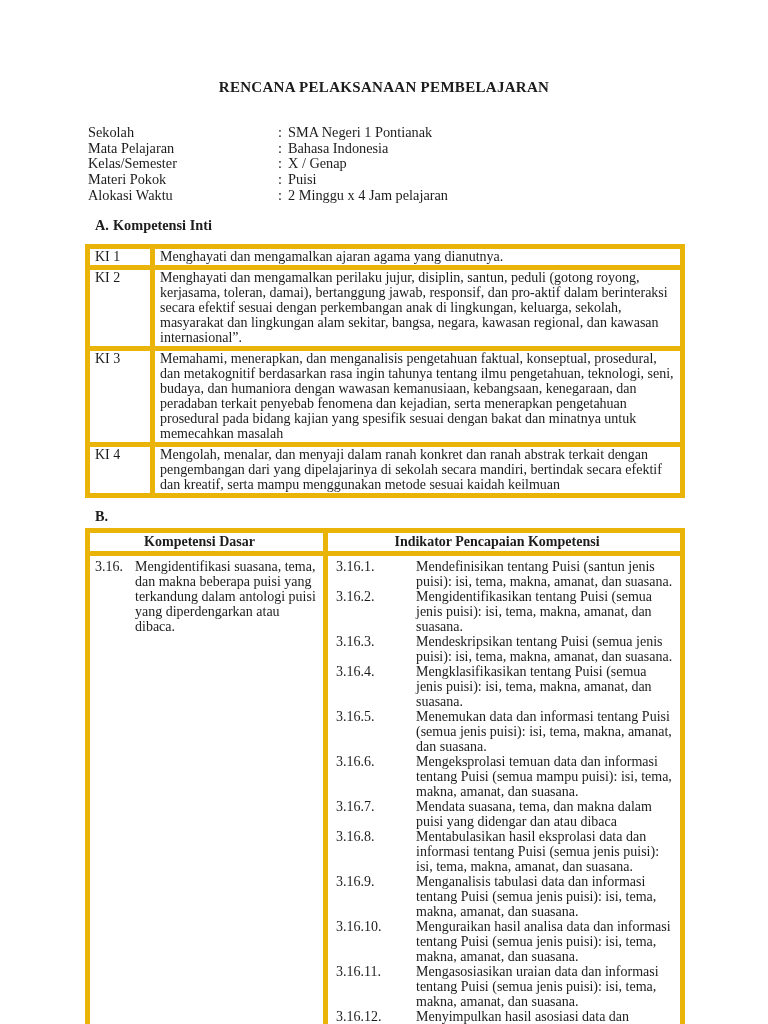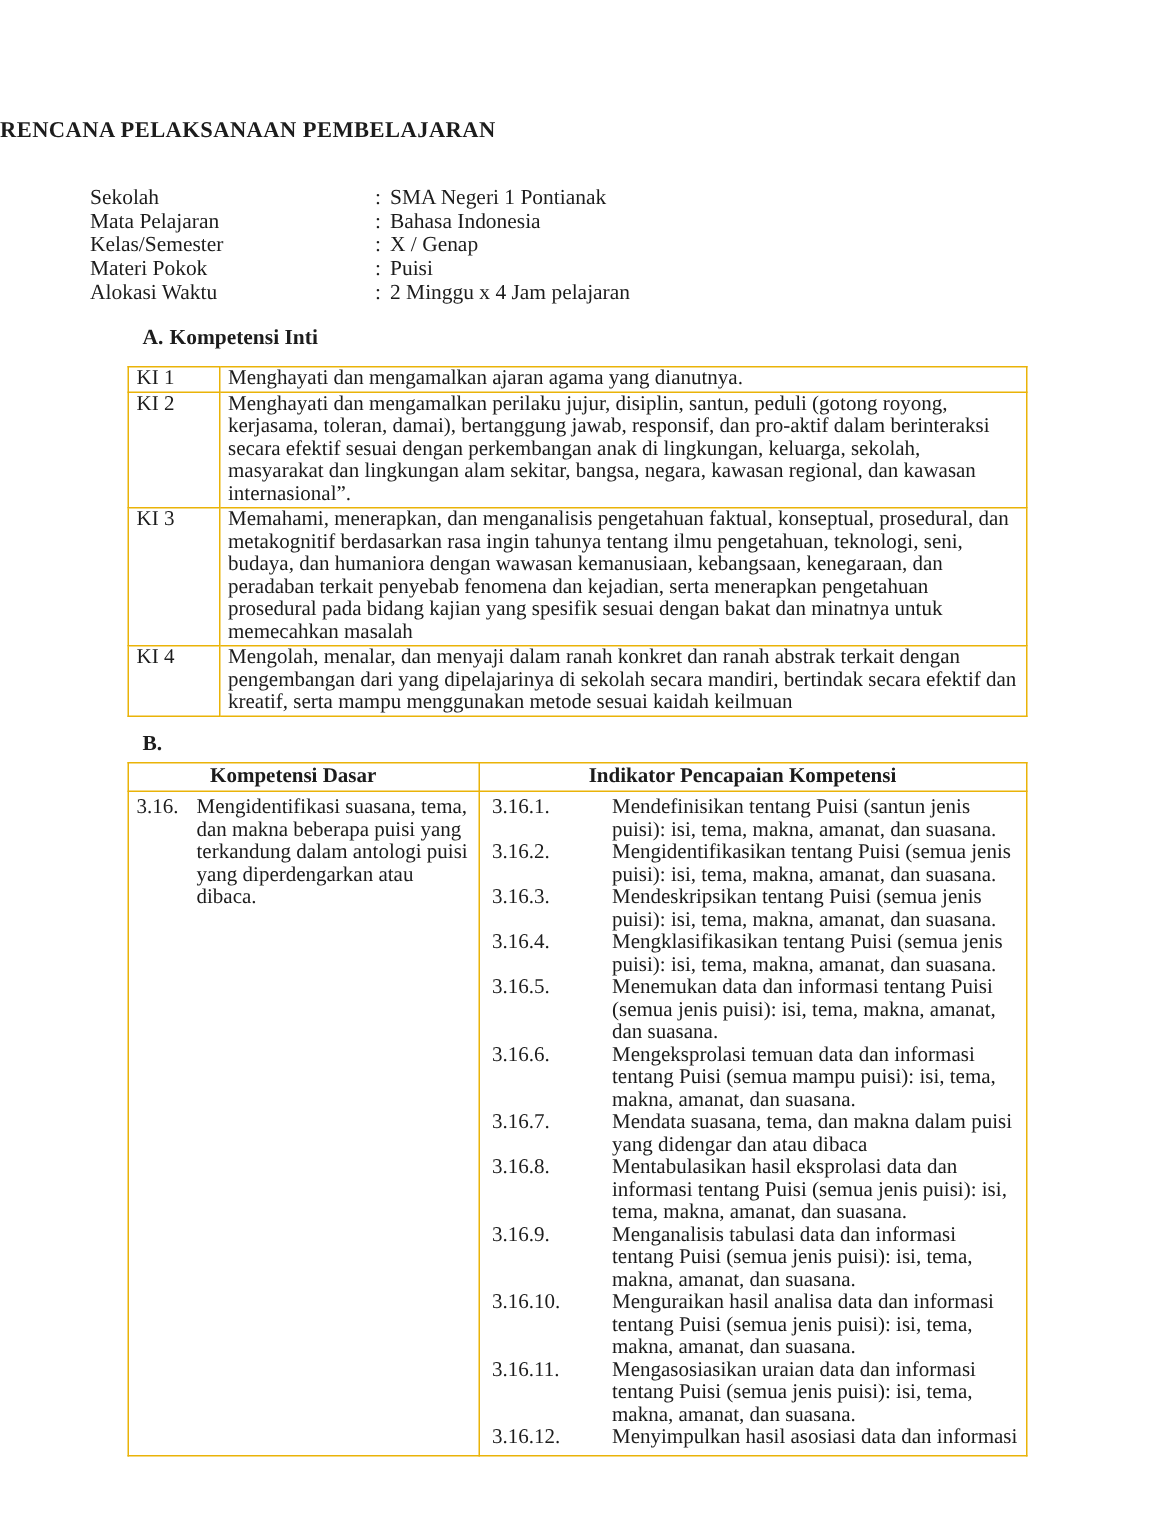--- a/index.html
+++ b/index.html
@@ -11,27 +11,27 @@
   }
   .page {
     position: relative;
     width: 768px; height: 1024px;
     overflow: hidden;
     box-sizing: border-box;
     padding-top: 79px;
     background: #ffffff;
   }
   .title {
-    text-align: left;
+    text-align: center;
     font-weight: bold;
     font-size: 15px;
     letter-spacing: 0.3px;
   }
   .meta {
-    margin: 29px 0 0 60px;
+    margin: 29px 0 0 88px;
     font-size: 14.3px;
     line-height: 15.7px;
   }
   .meta-row { display: flex; }
   .meta-label { width: 190px; flex: none; }
   .meta-sep { flex: none; margin-right: 6px; }
   .section-heading {
     display: flex;
     margin: 14px 0 0 95px;
     font-weight: bold;
@@ -41,21 +41,21 @@
   .section-heading .letter { width: 18px; flex: none; }
   .doc-table {
     margin: 11px 0 0 85px;
     width: 600px;
     border-collapse: collapse;
     table-layout: fixed;
     font-size: 14px;
     line-height: 15px;
   }
   .doc-table td, .doc-table th {
-    border: 1px solid #eab308;
+    border: 5px solid #eab308;
     vertical-align: top;
     padding: 0px 5px 1px 5px;
     text-align: left;
   }
   .ki-code { width: 50px; }
   .table-b { margin-top: 4px; }
   .table-b th {
     text-align: center;
     font-weight: bold;
     padding: 1px 18px 2px 4px;

